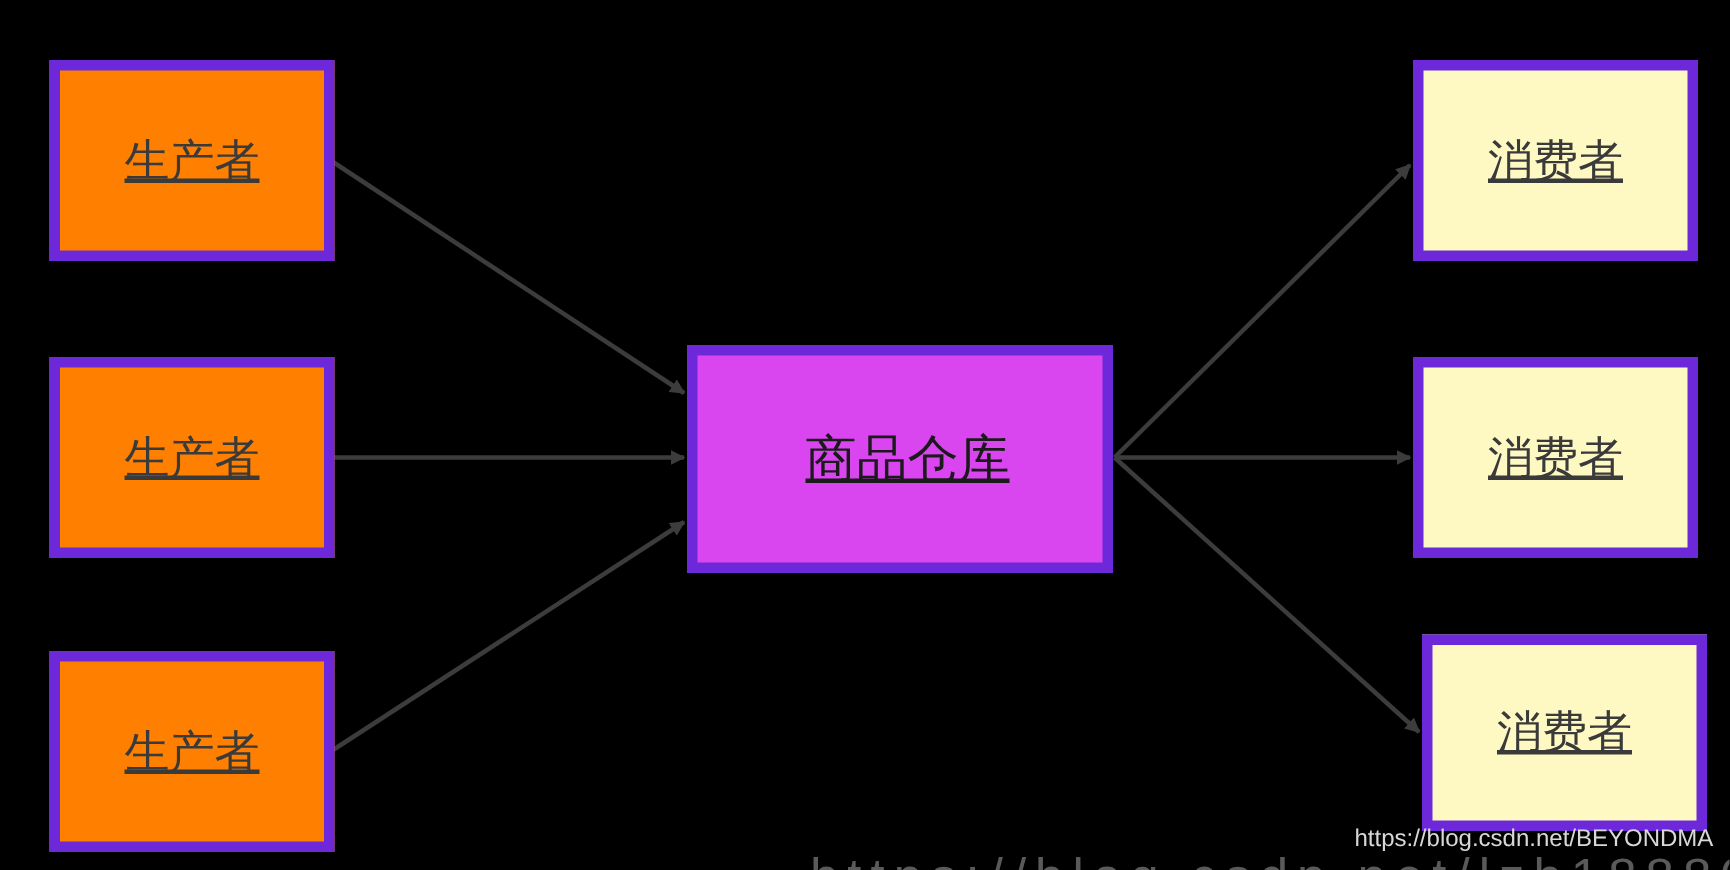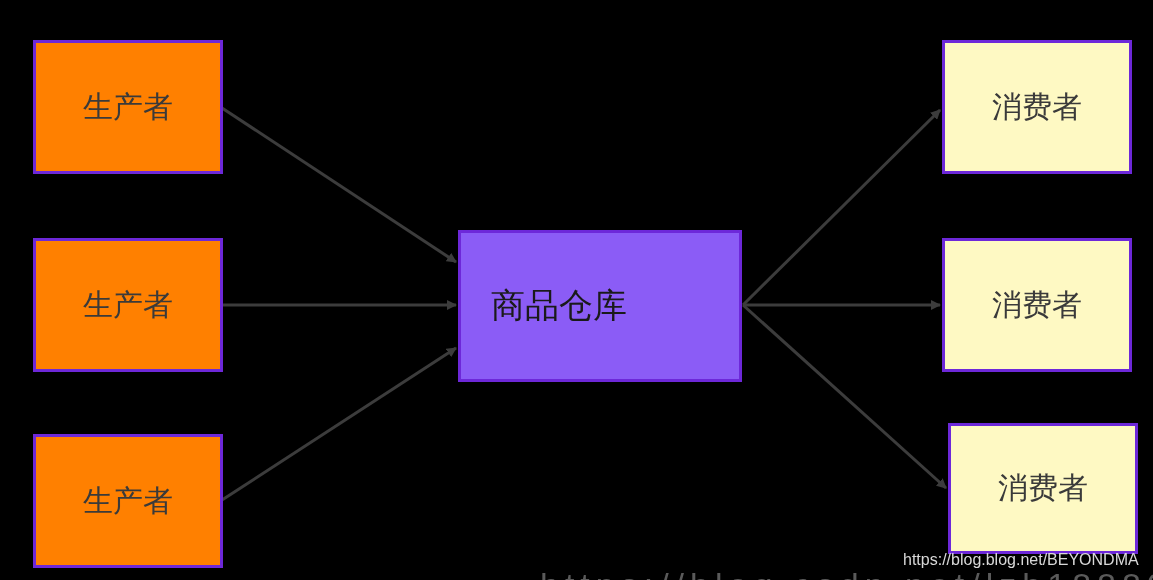--- a/index.html
+++ b/index.html
@@ -1,22 +1,22 @@
 <!DOCTYPE html>
 <html><head>
 <meta charset="utf-8">
 <style>
   html, body { margin:0; padding:0; }
   body { width:1153px; height:580px; background:#000000; position:relative; overflow:hidden;
          font-family:"DejaVu Sans", sans-serif; }
-  .box { position:absolute; box-sizing:border-box; border:3px solid #6d28d9;
-         display:flex; align-items:center; justify-content:center; color:#3a3a3a; font-size:30px; }
+  .box { position:absolute; box-sizing:border-box; border:7px solid #6d28d9;
+         display:flex; align-items:center; justify-content:center; color:#3a3a3a; font-size:30px;text-decoration:underline; }
   .producer { background:#ff8000; }
   .consumer { background:#fef9c3; }
-  .warehouse { background:#8b5cf6; color:#1a1a1a; font-size:34px; justify-content:flex-start; padding-left:30px; }
+  .warehouse { background:#d946ef; color:#1a1a1a; font-size:34px; justify-content:flex-start; padding-left:72px; }
   svg.edges { position:absolute; left:0; top:0; }
   .watermark { position:absolute; left:903px; top:551px; color:#d8d8d8; font-family:"Liberation Sans", sans-serif; font-size:16px; }
   .ghost { position:absolute; left:540px; top:566px; color:#5a5a5a; font-family:"Liberation Sans", sans-serif; font-size:34px; letter-spacing:6px; white-space:nowrap; }
 </style>
 </head>
 <body>
 
 <svg class="edges" width="1153" height="580">
   <defs>
     <marker id="arr" markerWidth="10" markerHeight="10" refX="9" refY="5" orient="auto" markerUnits="userSpaceOnUse" viewBox="0 0 10 10">
@@ -51,13 +51,13 @@
   <span>消费者</span>
 </div>
 <div class="box consumer" style="left:942px;top:238px;width:190px;height:134px;">
   <span>消费者</span>
 </div>
 <div class="box consumer" style="left:948px;top:423px;width:190px;height:131px;">
   <span>消费者</span>
 </div>
 
 <div class="ghost">https://blog.csdn.net/lzb1888016</div>
-<div class="watermark">https://blog.blog.net/BEYONDMA</div>
+<div class="watermark">https://blog.csdn.net/BEYONDMA</div>
 
 </body></html>

